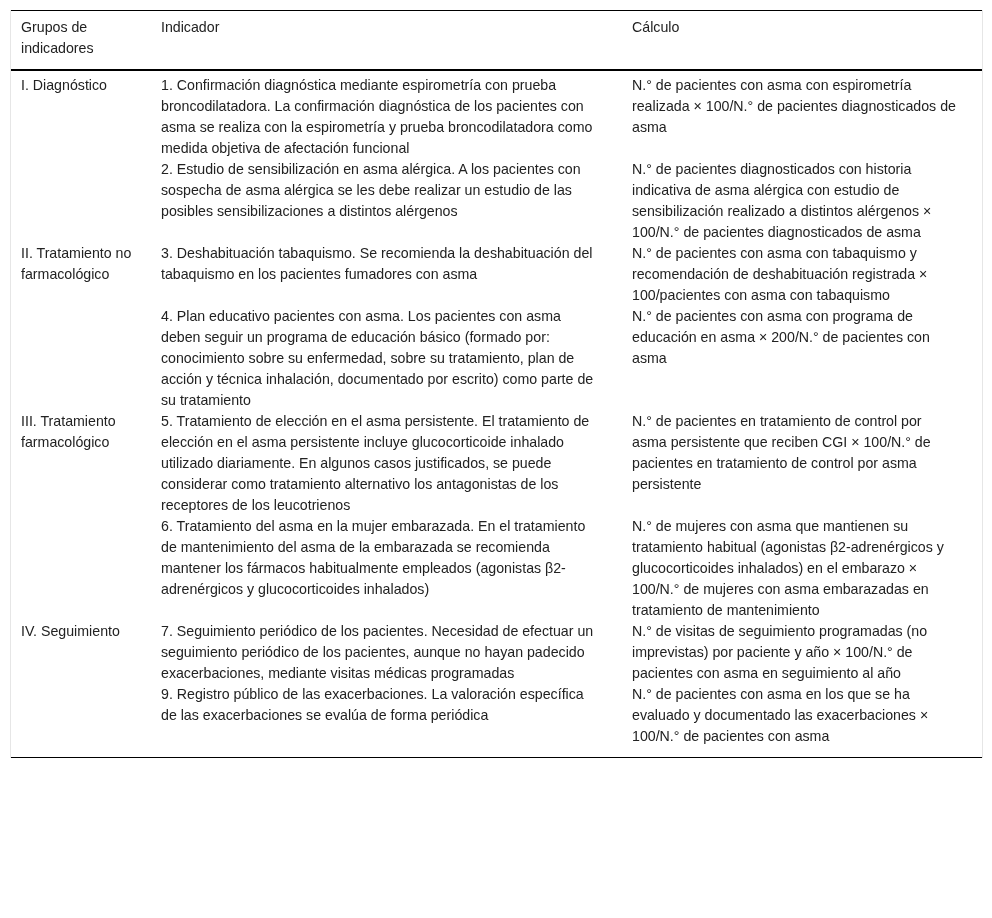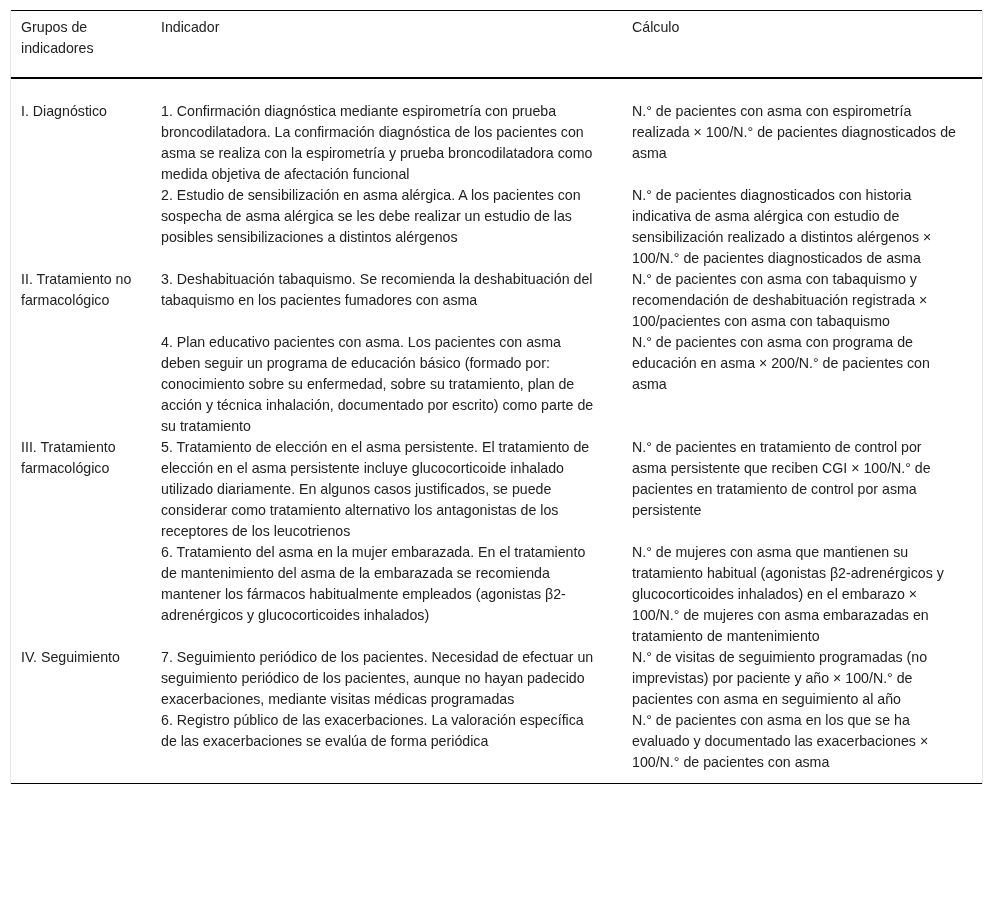--- a/index.html
+++ b/index.html
@@ -33,27 +33,27 @@
   col.c2 { width: 471px; }
   col.c3 { width: 360px; }
   thead tr {
     border-top: 1px solid #000;
     border-bottom: 2px solid #000;
   }
   thead th {
     font-weight: normal;
     text-align: left;
     vertical-align: top;
-    padding: 6px 10px 18px 10px;
+    padding: 6px 10px 10px 10px;
   }
   tbody td {
     vertical-align: top;
     padding: 0 10px;
   }
-  tbody tr:first-child td { padding-top: 22px; }
+  tbody tr:first-child td { padding-top: 4px; }
   tbody tr:last-child td { padding-bottom: 10px; }
   tbody tr:last-child { border-bottom: 1px solid #000; }
   td.calc { padding-right: 22px; margin-top: 32px; }
   td.ind { padding-right: 22px; }
 </style>
 </head>
 <body>
 
 <div class="table-wrap">
   <table>
@@ -100,18 +100,18 @@
         <td class="ind">6. Tratamiento del asma en la mujer embarazada. En el tratamiento de mantenimiento del asma de la embarazada se recomienda mantener los fármacos habitualmente empleados (agonistas β2-adrenérgicos y glucocorticoides inhalados)</td>
         <td class="calc">N.° de mujeres con asma que mantienen su tratamiento habitual (agonistas β2-adrenérgicos y glucocorticoides inhalados) en el embarazo × 100/N.° de mujeres con asma embarazadas en tratamiento de mantenimiento</td>
       </tr>
       <tr>
         <td>IV. Seguimiento</td>
         <td class="ind">7. Seguimiento periódico de los pacientes. Necesidad de efectuar un seguimiento periódico de los pacientes, aunque no hayan padecido exacerbaciones, mediante visitas médicas programadas</td>
         <td class="calc">N.° de visitas de seguimiento programadas (no imprevistas) por paciente y año × 100/N.° de pacientes con asma en seguimiento al año</td>
       </tr>
       <tr>
         <td></td>
-        <td class="ind">6. Registro público de las exacerbaciones. La valoración específica de las exacerbaciones se evalúa de forma periódica</td>
+        <td class="ind">9. Registro público de las exacerbaciones. La valoración específica de las exacerbaciones se evalúa de forma periódica</td>
         <td class="calc">N.° de pacientes con asma en los que se ha evaluado y documentado las exacerbaciones × 100/N.° de pacientes con asma</td>
       </tr>
     </tbody>
   </table>
 </div>
 
 </body></html>

